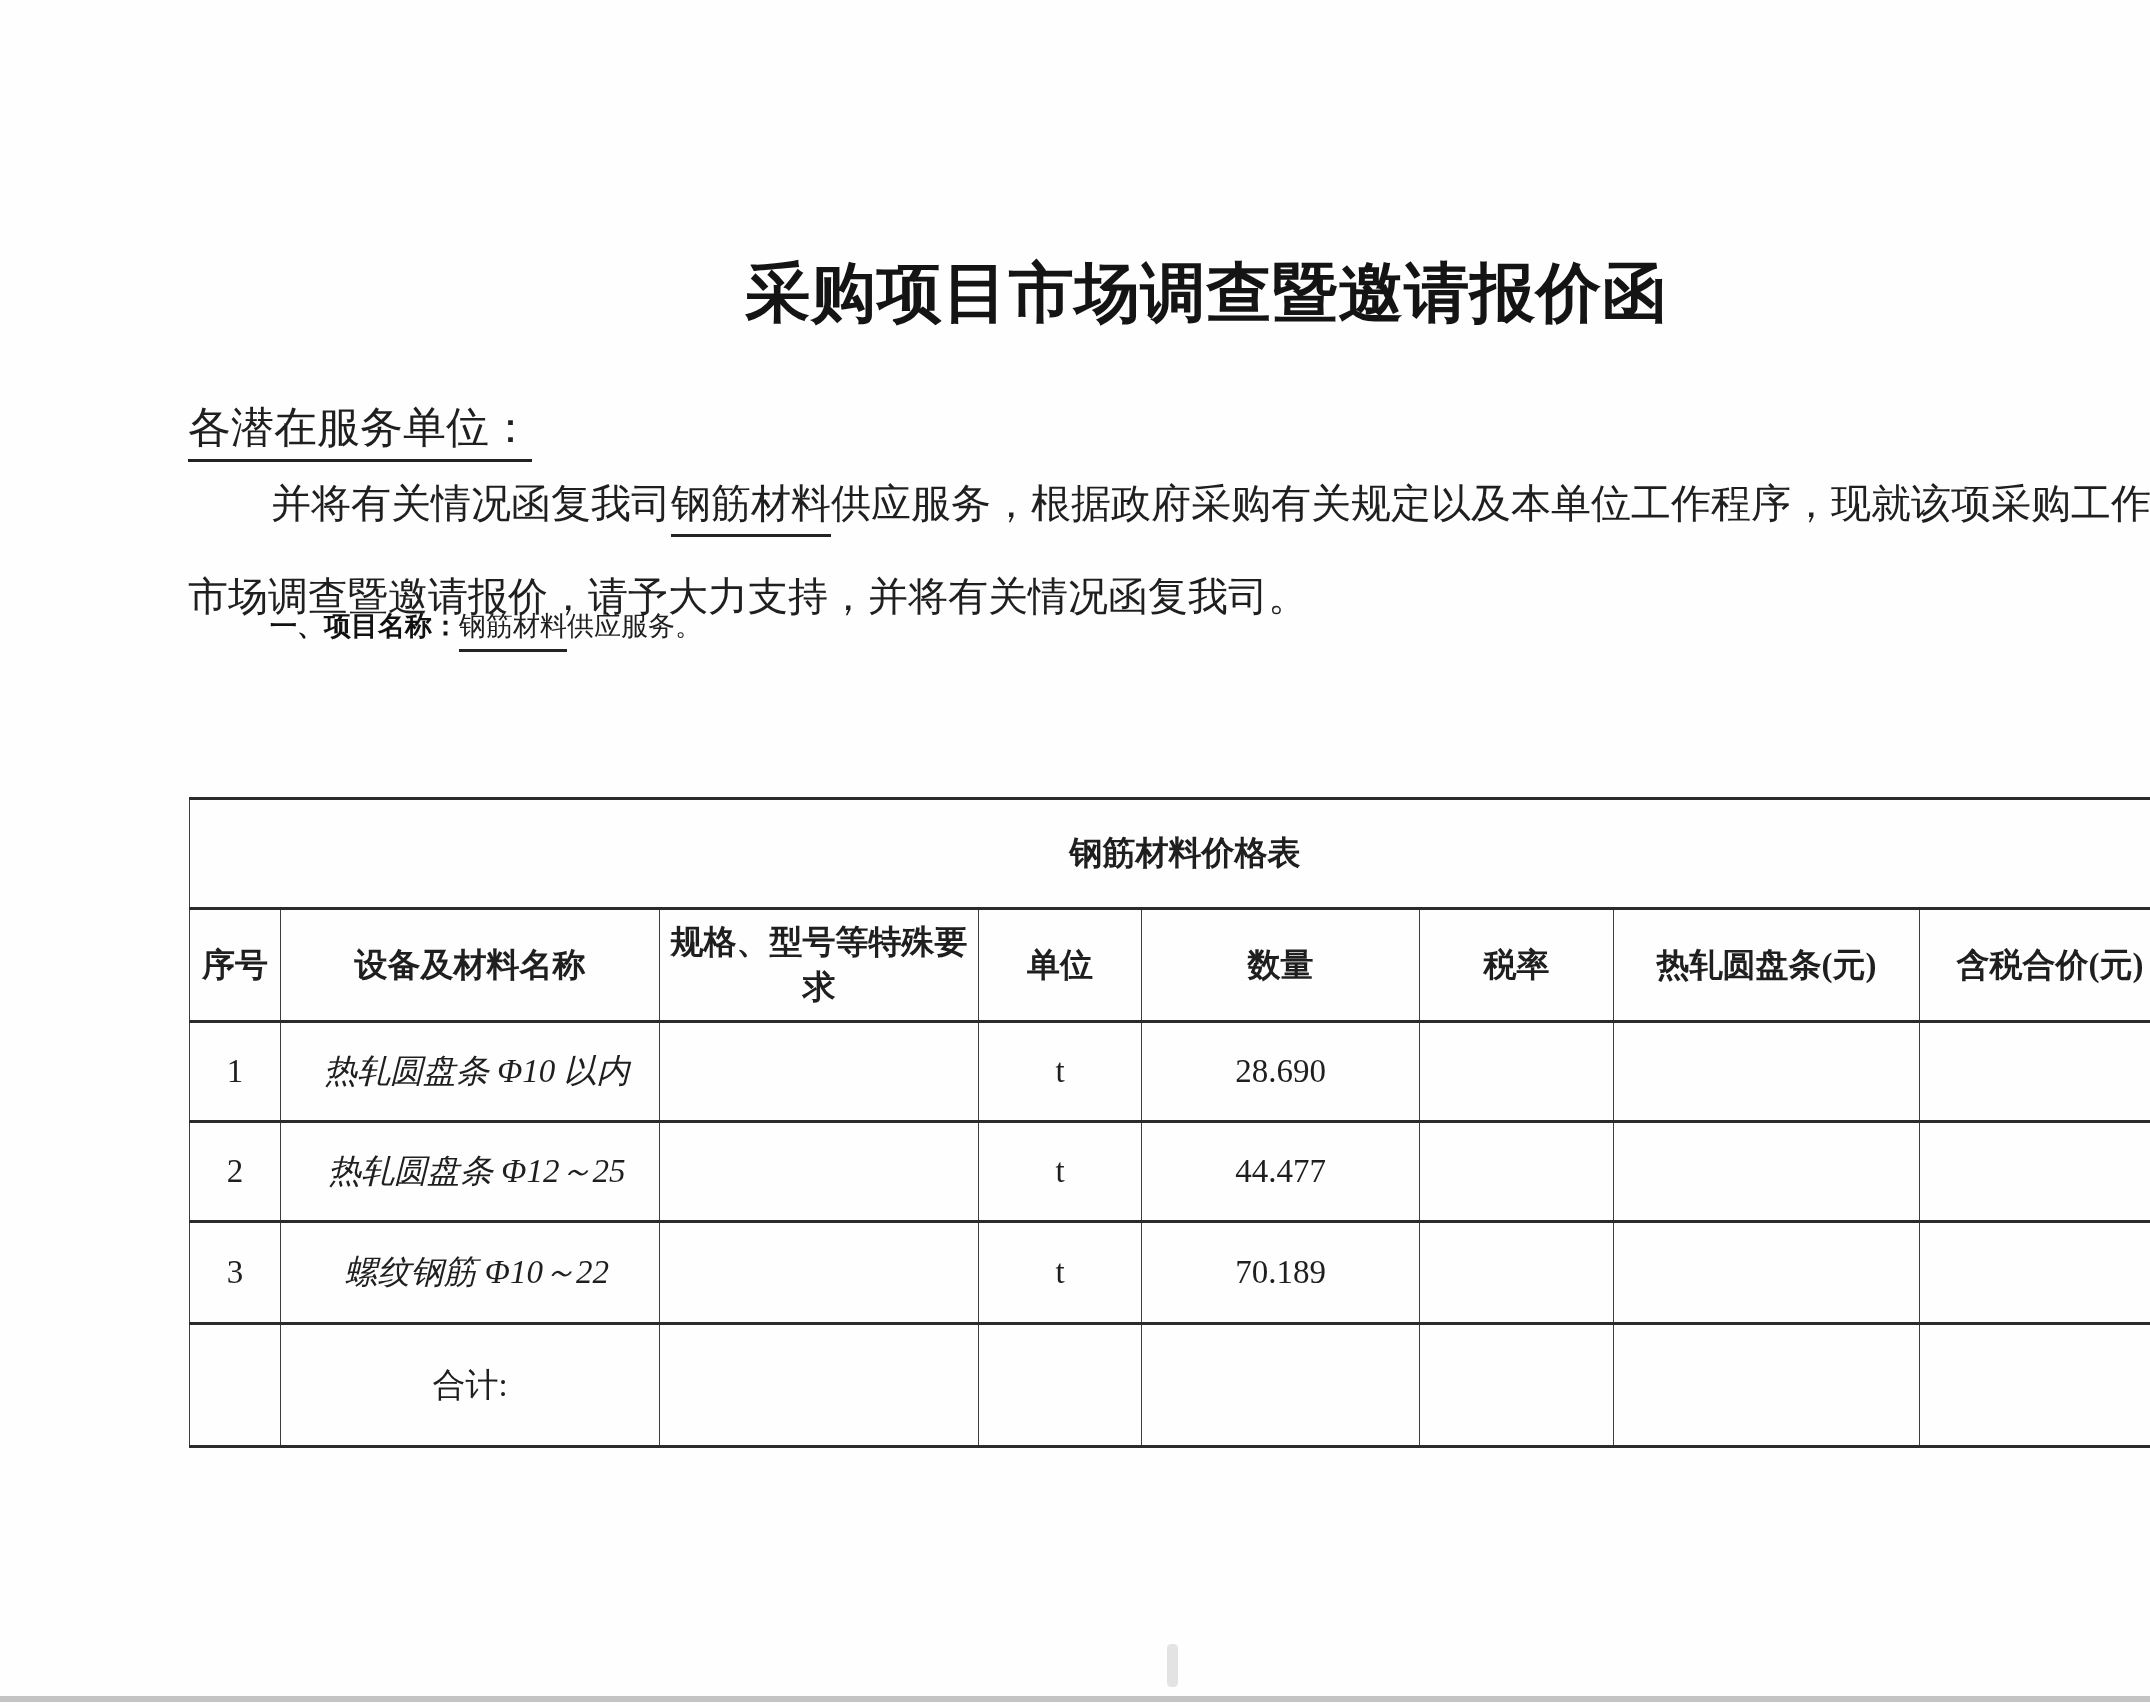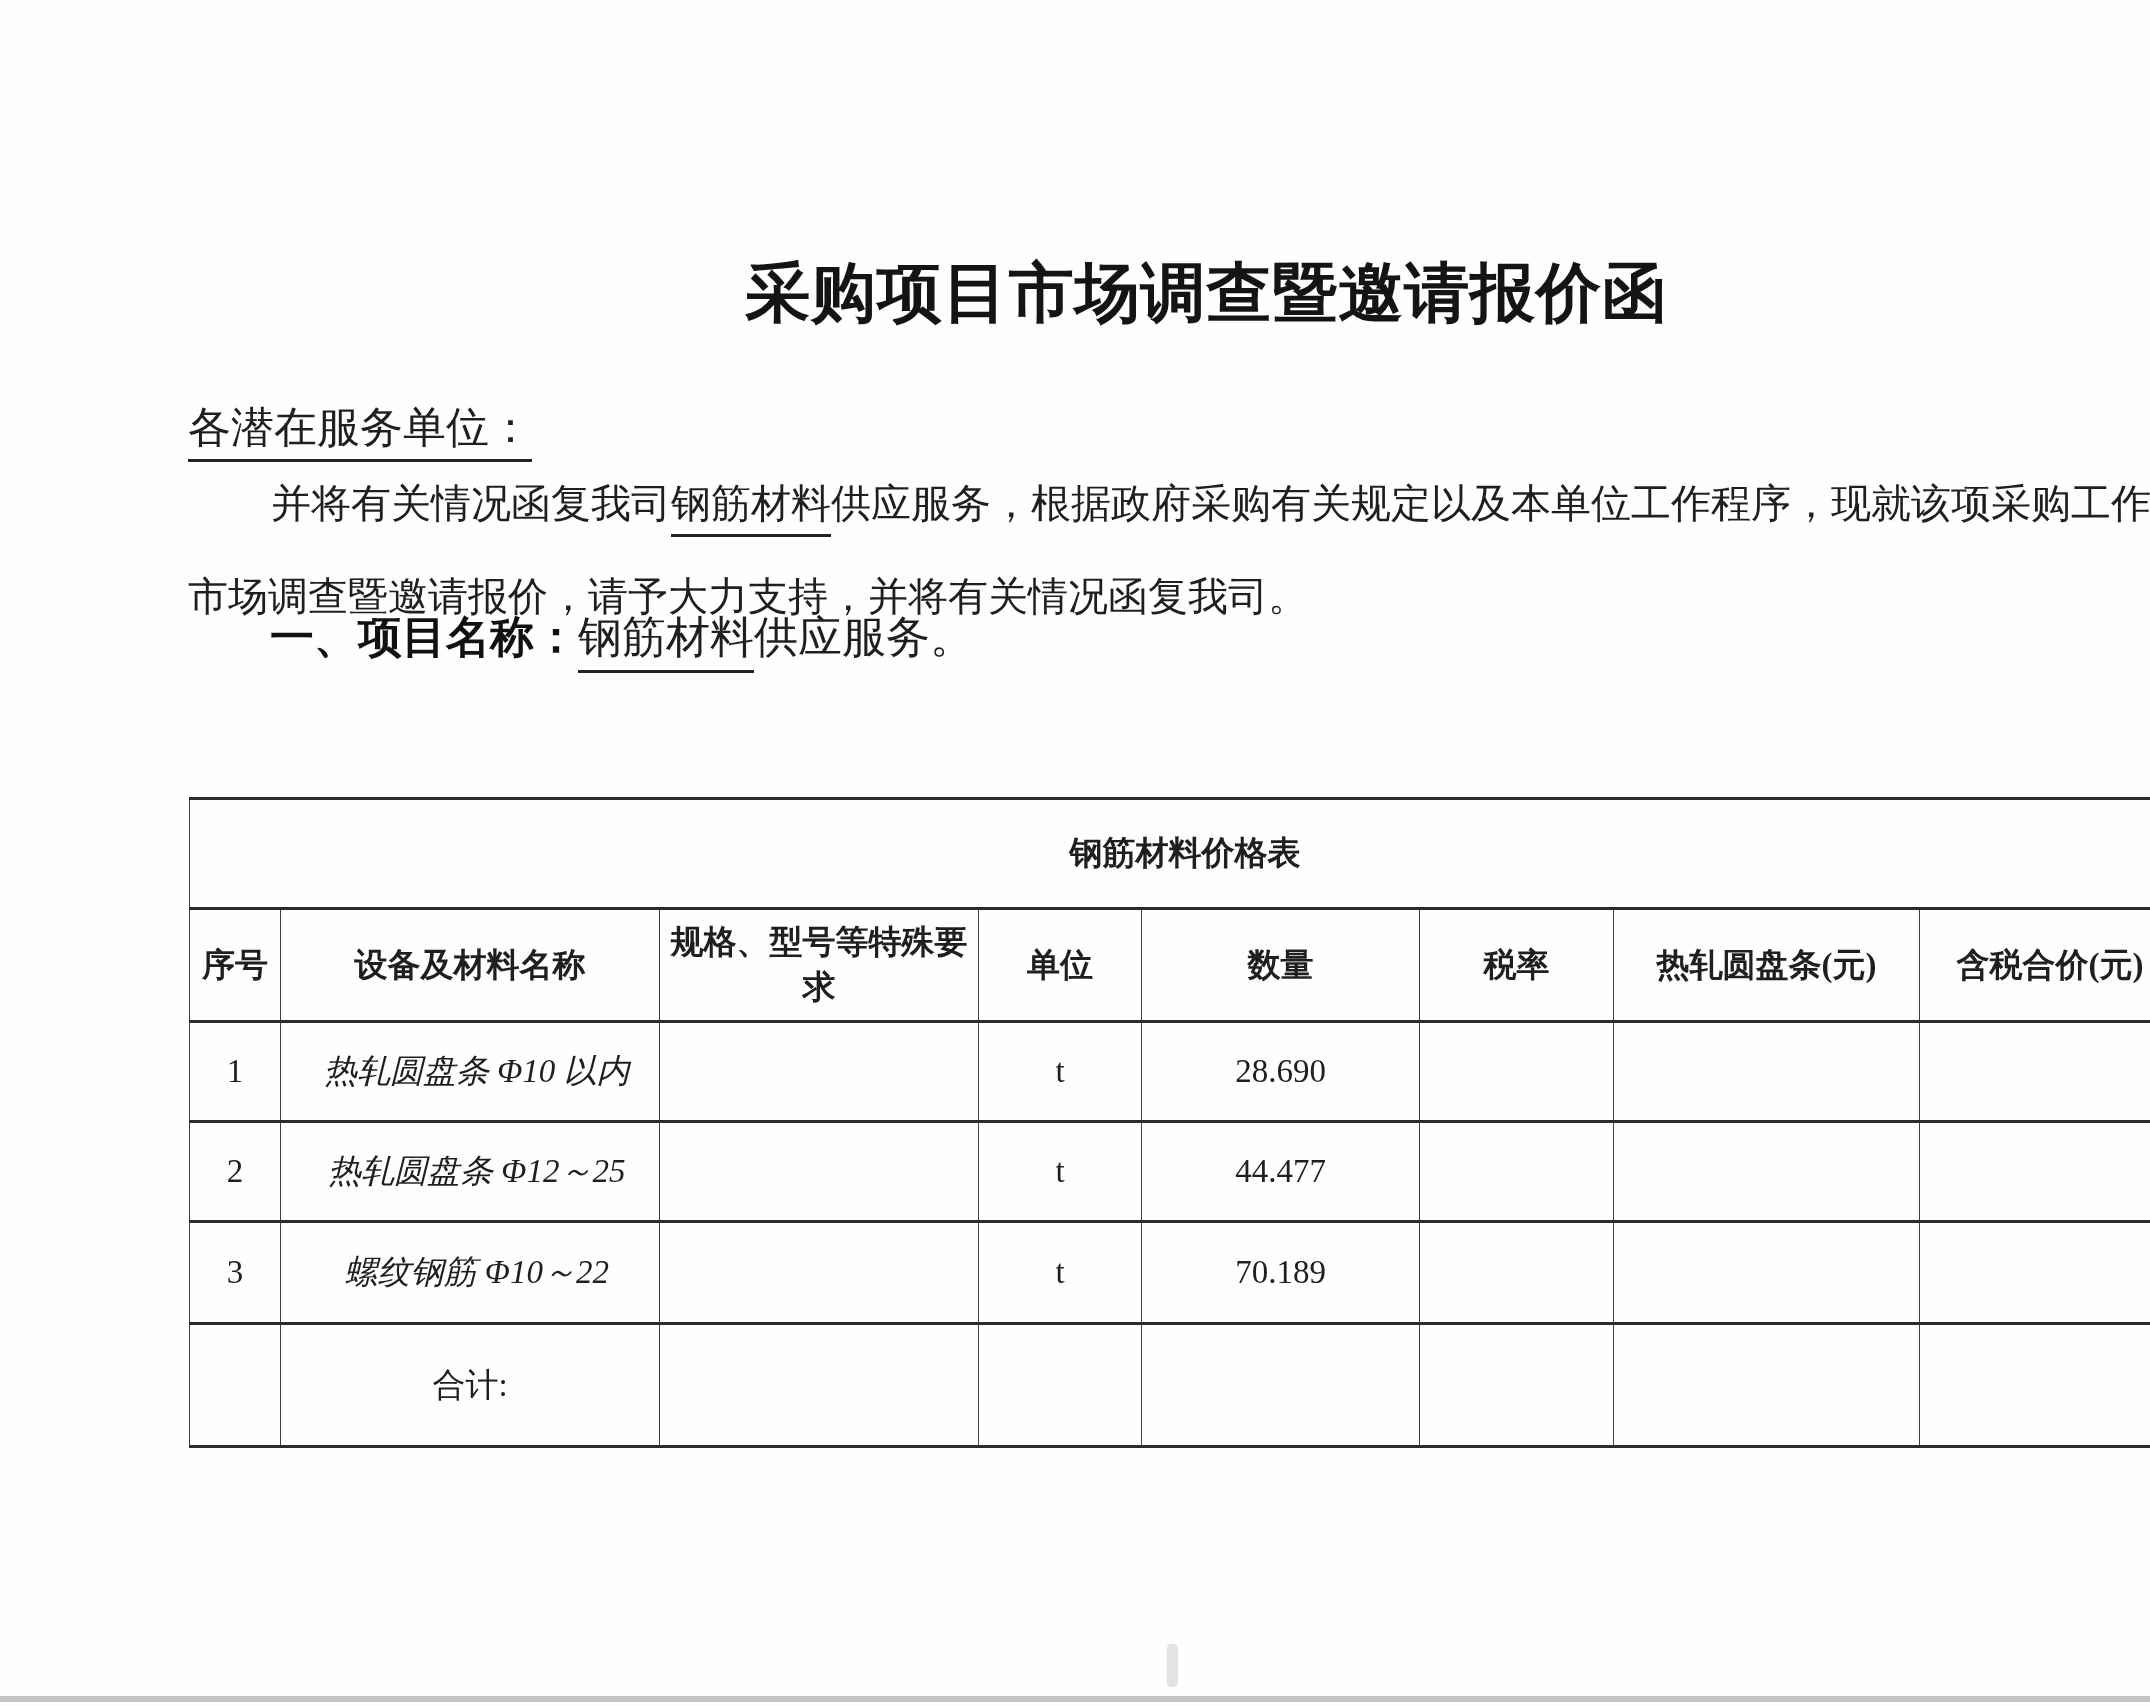--- a/index.html
+++ b/index.html
@@ -13,21 +13,21 @@
   
   .doc-title{
     left:0; top:249px; width:2413px; text-align:center;
     font-size:65px; font-weight:700; letter-spacing:0.9px; color:#141414;
   }
   .salutation{ left:188px; top:399px; font-size:43px; }
   .u{ border-bottom:3px solid #232323; padding-bottom:8px; }
   .para-line{ left:188px; font-size:40px; white-space:nowrap; }
   .p1{ top:476px; padding-left:83px; }
   .p2{ top:569px; }
-  .item-line{ left:270px; font-size:44px; white-space:nowrap; }
+  .item-line{ left:270px; font-size:27px; white-space:nowrap; }
   .i1{ top:608px; }
   .i2{ top:674px; }
   .item-label{ font-weight:700; color:#111; }
   
   table.price{
     position:absolute; left:189px; top:797px;
     border-collapse:collapse; table-layout:fixed;
     width:1991px;
   }
   table.price td{

